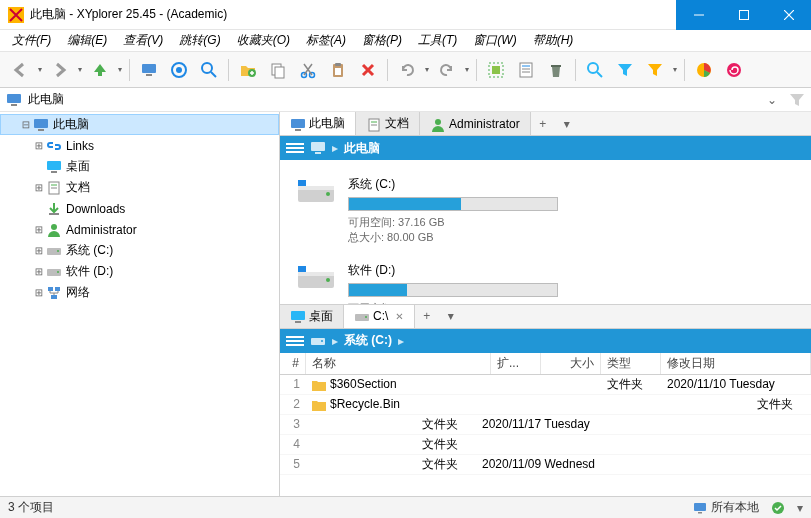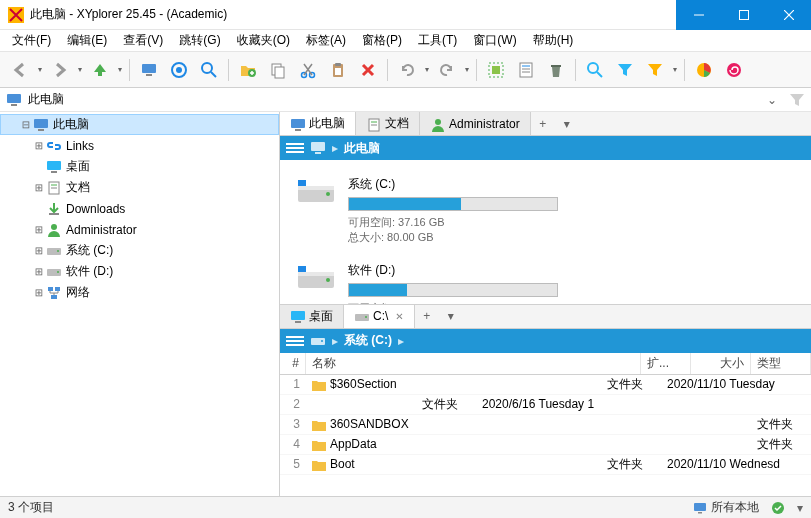--- a/index.html
+++ b/index.html
@@ -5,21 +5,21 @@
 * { box-sizing: border-box; margin: 0; padding: 0; font-family: "Microsoft YaHei", "Segoe UI", sans-serif; font-size: 12px; }
 html, body { width: 811px; height: 518px; overflow: hidden; background: #fff; }
 
 .titlebar { height: 30px; background: #fff; display: flex; align-items: center; padding: 0 0 0 8px; border-bottom: 1px solid #e5e5e5; }
 .titlebar .app-icon { width: 16px; height: 16px; margin-right: 6px; }
 .titlebar .title { flex: 1; color: #000; font-size: 12px; }
 .titlebar .win-btn { width: 45px; height: 30px; display: flex; align-items: center; justify-content: center; color: #fff; background: #0a84d8; }
 .win-controls { display: flex; height: 30px; }
 
 .menubar { height: 22px; background: #fff; display: flex; align-items: center; padding: 0 4px; border-bottom: 1px solid #e5e5e5; }
-.menubar .menu-item { padding: 2px 8px; cursor: default; }
+.menubar .menu-item { padding: 2px 8px; cursor: default; font-style: italic; }
 
 .toolbar { height: 36px; background: #f8f8f8; display: flex; align-items: center; padding: 0 6px; border-bottom: 1px solid #d0d0d0; gap: 2px; }
 .tb-btn { width: 28px; height: 28px; display: flex; align-items: center; justify-content: center; border-radius: 2px; }
 .tb-sep { width: 1px; height: 22px; background: #d0d0d0; margin: 0 3px; }
 .tb-drop { width: 8px; display: flex; align-items: center; justify-content: center; color: #666; font-size: 8px; }
 
 .addressbar { height: 24px; display: flex; align-items: center; padding: 2px 6px; border-bottom: 1px solid #e5e5e5; gap: 6px; }
 .addressbar .addr-icon { width: 16px; height: 16px; }
 .addressbar .addr-text { flex: 1; }
 .addressbar .addr-drop { color: #666; padding: 0 6px; }
@@ -509,66 +509,61 @@
         <span class="bc-sep">▸</span>
         <span class="bc-item">系统 (C:)</span>
         <span class="bc-sep">▸</span>
       </div>
       <div class="file-header">
         <div class="col col-num">#</div>
         <div class="col col-name">名称</div>
         <div class="col col-ext">扩...</div>
         <div class="col col-size">大小</div>
         <div class="col col-type">类型</div>
+        <div class="col col-date">修改日期</div>
       </div>
       <div class="file-list" id="filelist">
           <div class="file-row">
             <div class="cell col-num" style="width:26px;text-align:right;color:#888">1</div>
             <div class="cell col-name" style="flex:1"><span class="folder-icon"><svg width="14" height="12" viewBox="0 0 14 12">
                   <path d="M0 2 L5 2 L6 3 L14 3 L14 12 L0 12 Z" fill="#f4c042"></path>
                 </svg></span>$360Section</div>
             <div class="cell col-ext" style="width:50px"></div>
             <div class="cell col-size" style="width:60px"></div>
             <div class="cell col-type" style="width:60px">文件夹</div>
             <div class="cell col-date" style="width:150px">2020/11/10 Tuesday</div>
           </div>
           <div class="file-row">
             <div class="cell col-num" style="width:26px;text-align:right;color:#888">2</div>
+            <div class="cell col-name" style="flex:1"><span class="folder-icon"><svg width="14" height="12" viewBox="0 0 14 12">
+                  <path d="M0 2 L5 2 L6 3 L14 3 L14 12 L0 12 Z" fill="#f4c042"></path>
+                </svg></span>$Recycle.Bin</div>
             <div class="cell col-ext" style="width:50px"></div>
             <div class="cell col-size" style="width:60px"></div>
             <div class="cell col-type" style="width:60px">文件夹</div>
-            <div class="cell col-date" style="width:150px">2020/6/16 Tuesday 1</div>
           </div>
           <div class="file-row">
             <div class="cell col-num" style="width:26px;text-align:right;color:#888">3</div>
-            <div class="cell col-name" style="flex:1"><span class="folder-icon"><svg width="14" height="12" viewBox="0 0 14 12">
-                  <path d="M0 2 L5 2 L6 3 L14 3 L14 12 L0 12 Z" fill="#f4c042"></path>
-                </svg></span>360SANDBOX</div>
             <div class="cell col-ext" style="width:50px"></div>
             <div class="cell col-size" style="width:60px"></div>
             <div class="cell col-type" style="width:60px">文件夹</div>
+            <div class="cell col-date" style="width:150px">2020/11/17 Tuesday</div>
           </div>
           <div class="file-row">
             <div class="cell col-num" style="width:26px;text-align:right;color:#888">4</div>
-            <div class="cell col-name" style="flex:1"><span class="folder-icon"><svg width="14" height="12" viewBox="0 0 14 12">
-                  <path d="M0 2 L5 2 L6 3 L14 3 L14 12 L0 12 Z" fill="#f4c042"></path>
-                </svg></span>AppData</div>
             <div class="cell col-ext" style="width:50px"></div>
             <div class="cell col-size" style="width:60px"></div>
             <div class="cell col-type" style="width:60px">文件夹</div>
           </div>
           <div class="file-row">
             <div class="cell col-num" style="width:26px;text-align:right;color:#888">5</div>
-            <div class="cell col-name" style="flex:1"><span class="folder-icon"><svg width="14" height="12" viewBox="0 0 14 12">
-                  <path d="M0 2 L5 2 L6 3 L14 3 L14 12 L0 12 Z" fill="#f4c042"></path>
-                </svg></span>Boot</div>
             <div class="cell col-ext" style="width:50px"></div>
             <div class="cell col-size" style="width:60px"></div>
             <div class="cell col-type" style="width:60px">文件夹</div>
-            <div class="cell col-date" style="width:150px">2020/11/10 Wednesd</div>
+            <div class="cell col-date" style="width:150px">2020/11/09 Wednesd</div>
           </div>
         </div>
     </div>
   </div>
 </div>
 
 <div class="statusbar">
   <span>3 个项目</span>
   <span class="sb-spacer"></span>
   <span class="sb-seg">

